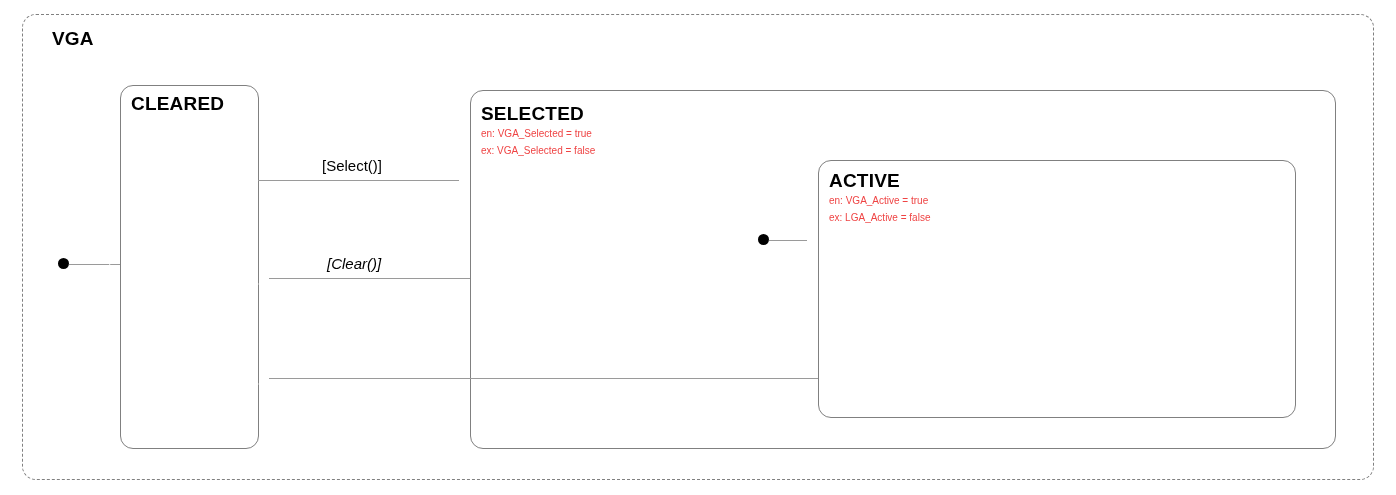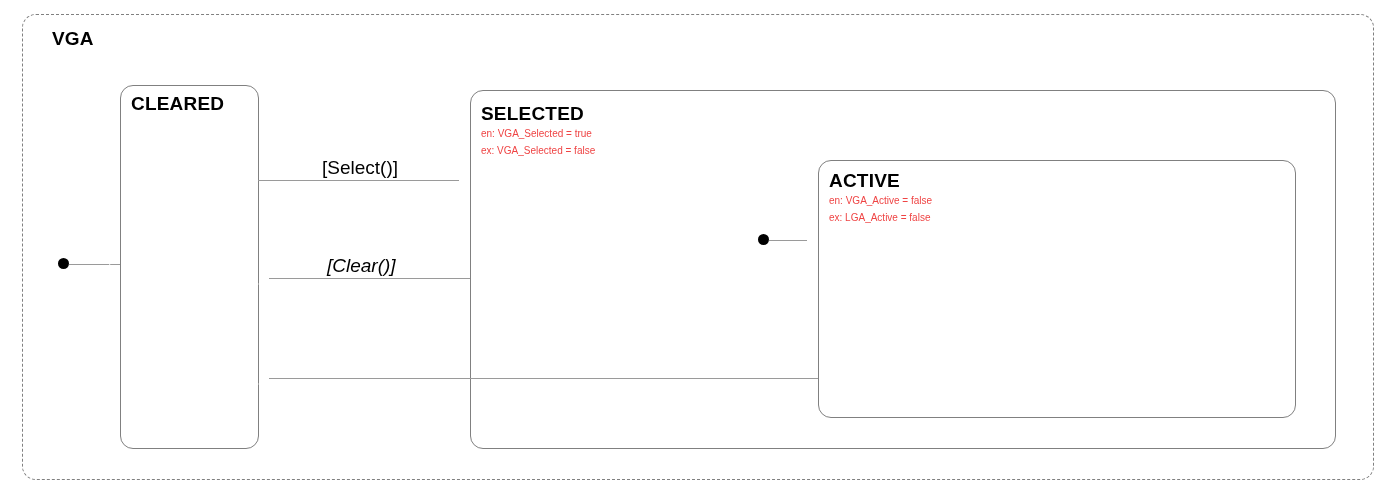--- a/index.html
+++ b/index.html
@@ -131,21 +131,21 @@
   .arrow-wrap { position: absolute; }
   .initial-dot {
     position: absolute;
     width: 11px;
     height: 11px;
     border-radius: 50%;
     background: #000000;
   }
   .edge-label {
     position: absolute;
-    font-size: 19px;
+    font-size: 15px;
     color: #000000;
     white-space: nowrap;
   }
 </style>
 </head>
 <body>
 
 <div id="canvas">
 
   <div class="region-outer"></div>
@@ -166,21 +166,21 @@
   <div class="state-action" style="left:481px; top:145px;">ex: VGA_Selected = false</div>
 
   <div class="initial-dot" style="left:758px; top:234px;"></div>
   <div class="hline" style="left:769px; top:240px; width:38px;"></div>
   <div class="arrow-wrap" style="left:807px; top:240px;">
     <div class="arrow-right"></div>
   </div>
 
   <div class="state" id="state-active"></div>
   <div class="state-name" style="left:829px; top:170px;">ACTIVE</div>
-  <div class="state-action" style="left:829px; top:195px;">en: VGA_Active = false</div>
+  <div class="state-action" style="left:829px; top:195px;">en: VGA_Active = true</div>
   <div class="state-action" style="left:829px; top:212px;">ex: LGA_Active = false</div>
 
   <div class="hline" style="left:258px; top:180px; width:201px;"></div>
   <div class="arrow-wrap" style="left:459px; top:180px;">
     <div class="arrow-right"></div>
   </div>
   <div class="edge-label" style="left:322px; top:157px;">[Select()]</div>
 
   <div class="hline" style="left:269px; top:278px; width:201px;"></div>
   <div class="arrow-wrap" style="left:258px; top:278px;">

